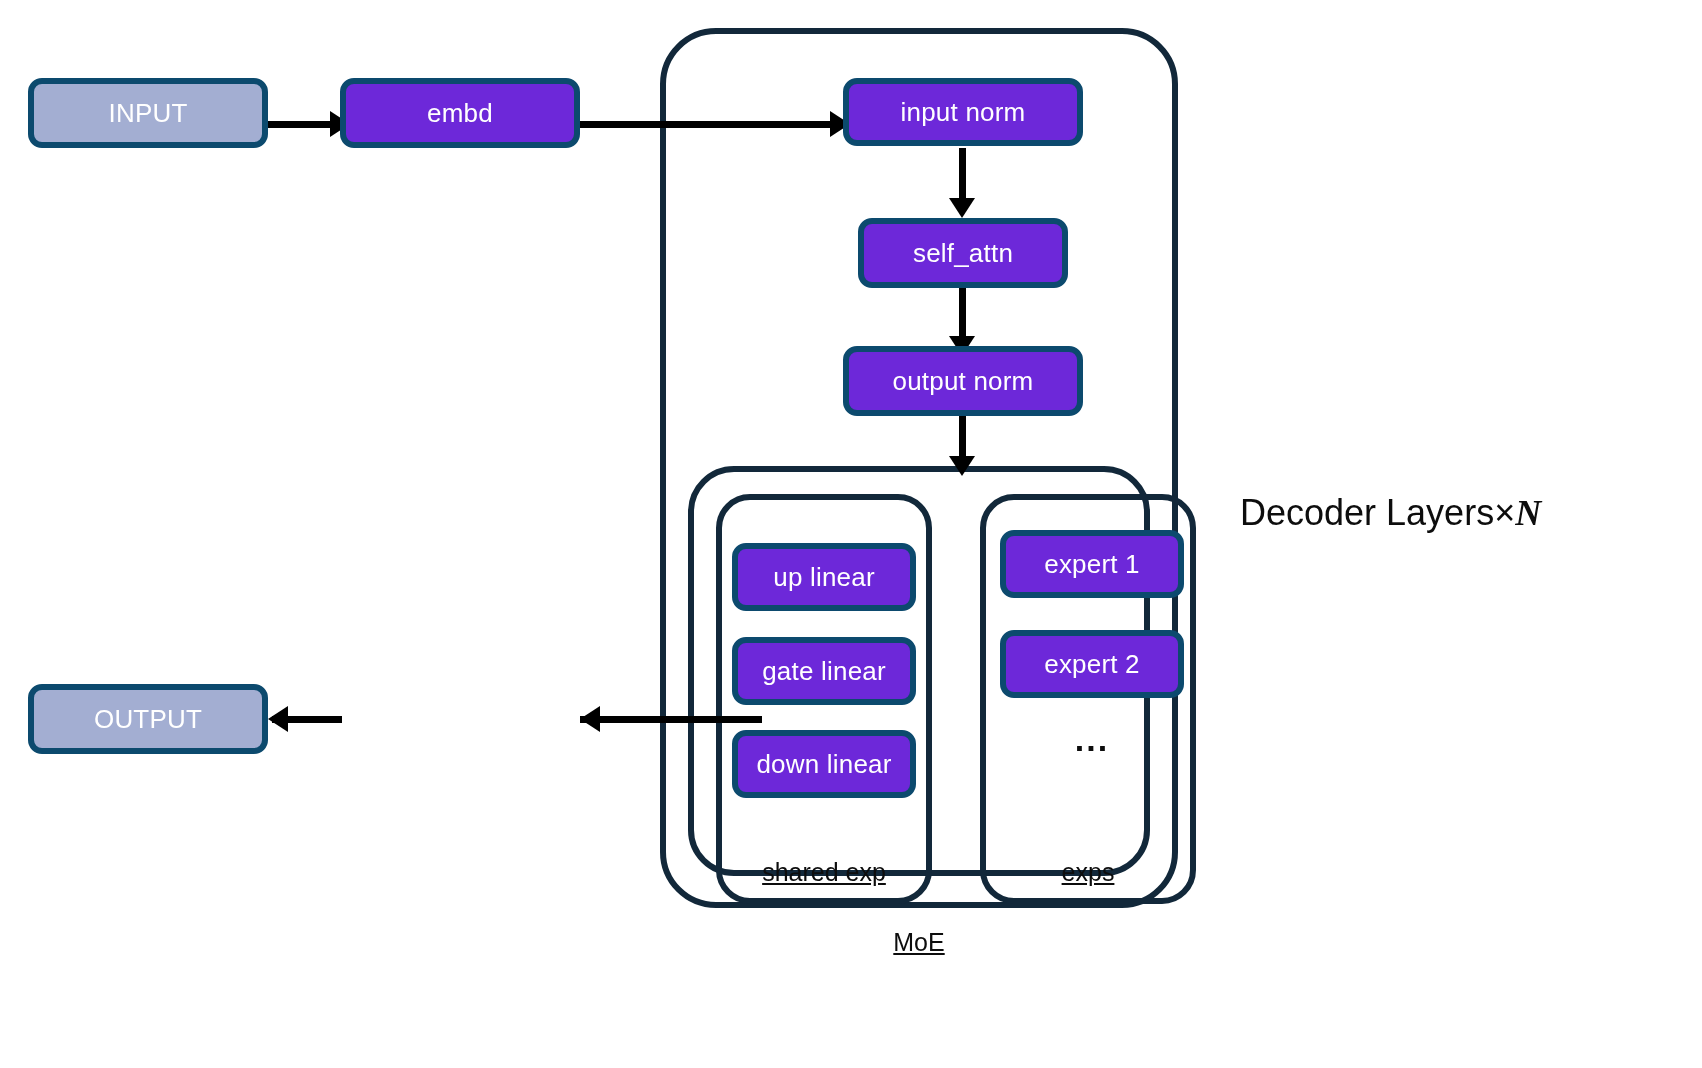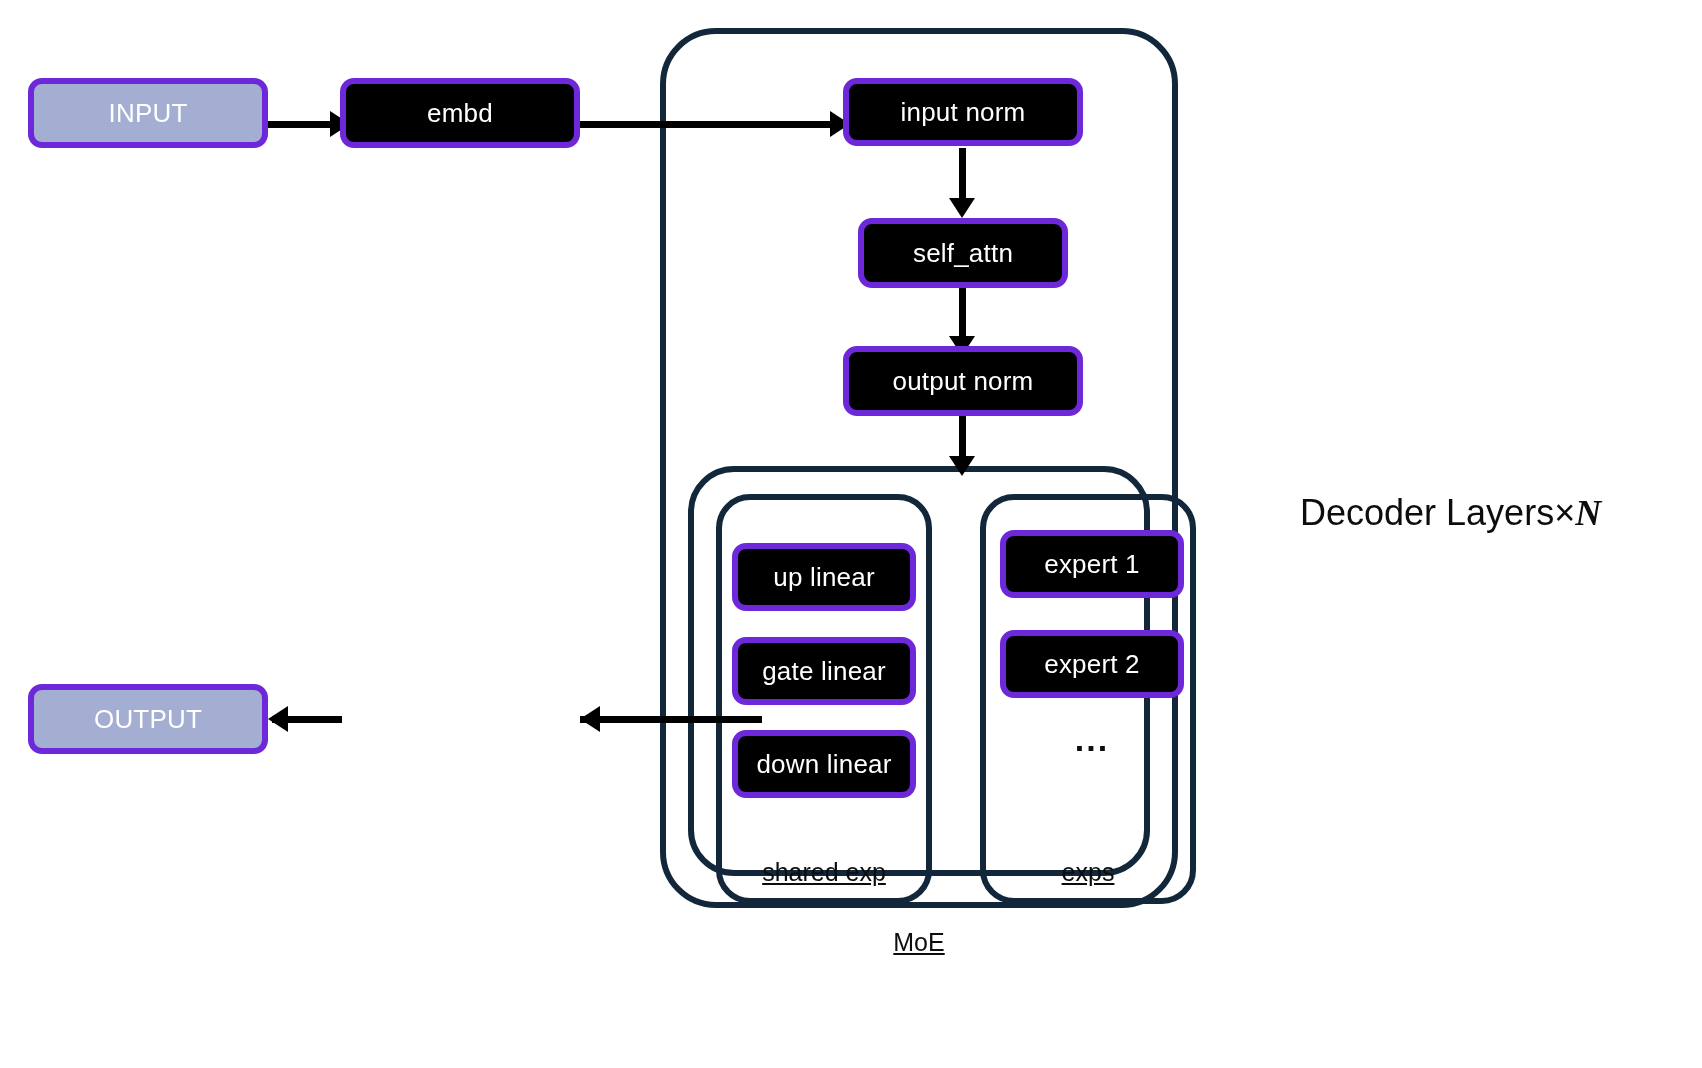--- a/index.html
+++ b/index.html
@@ -18,30 +18,30 @@
     overflow: hidden;
   }
 
   
   .node {
     position: absolute;
     box-sizing: border-box;
     display: flex;
     align-items: center;
     justify-content: center;
-    border: 6px solid #6d28d9;
+    border: 6px solid #0c4a6e;
     border-radius: 14px;
     color: #ffffff;
     font-size: 26px;
     line-height: 1;
     letter-spacing: .2px;
     white-space: nowrap;
     z-index: 6;
   }
-  .node.salmon { background: #000000; }
+  .node.salmon { background: #6d28d9; }
   .node.blue   { background: #a3aed2; }
 
   
   .group {
     position: absolute;
     box-sizing: border-box;
     border: 6px solid #12283a;
     background: transparent;
   }
   .group.outer  { border-radius: 56px; z-index: 2; }
@@ -175,17 +175,17 @@
 
   <div class="edge h" style="left:580px; top:716px; width:182px;"></div>
   <div class="arrowhead left" style="left:580px; top:706px;"></div>
 
 
   <div class="edge h" style="left:272px; top:716px; width:70px;"></div>
   <div class="arrowhead left" style="left:268px; top:706px;"></div>
 
   <div class="node blue" style="left:28px; top:684px; width:240px; height:70px;">OUTPUT</div>
 
-  <div class="side-caption" style="left:1300px; top:495px;">
+  <div class="side-caption" style="left:1240px; top:495px;">
     <span>Decoder Layers×</span><span class="var">N</span>
   </div>
 
 </div>
 
 </body></html>

